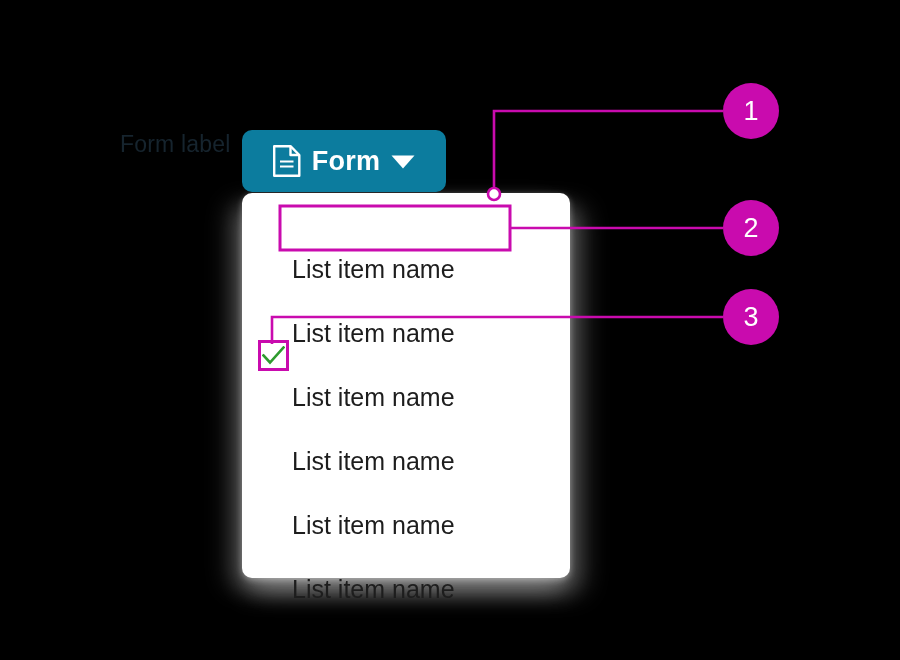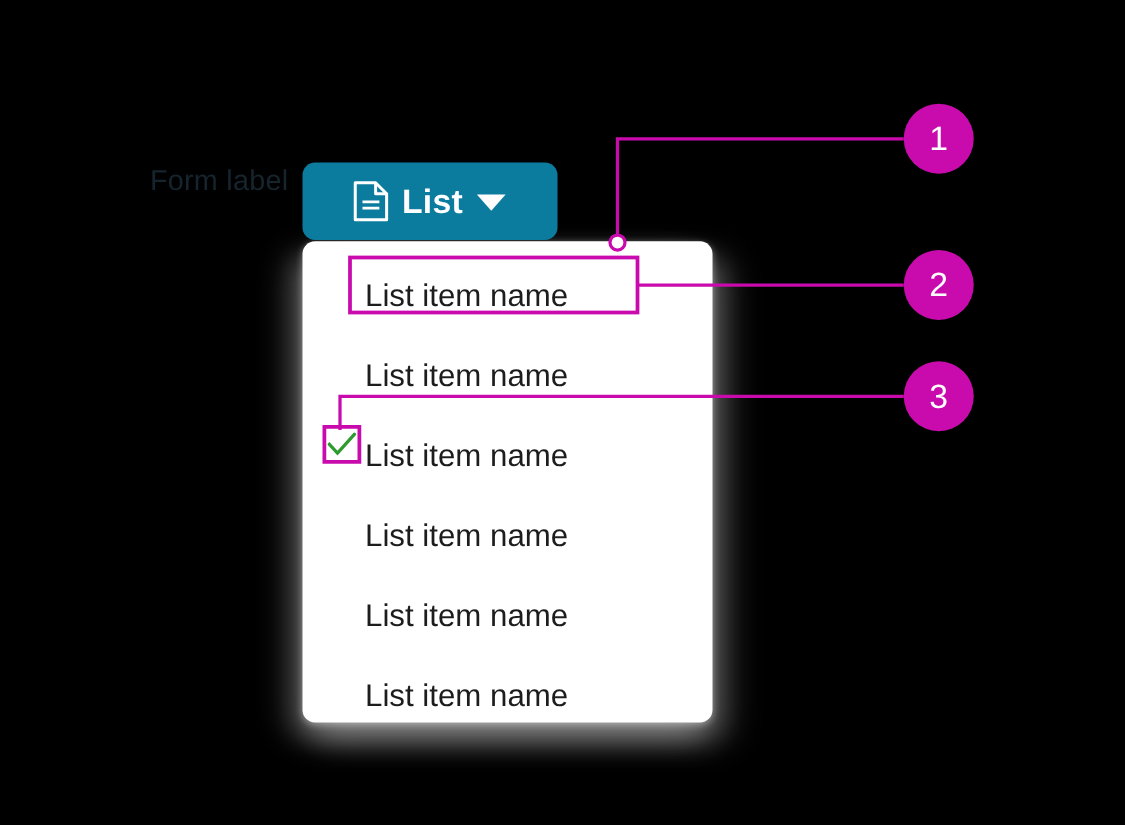--- a/index.html
+++ b/index.html
@@ -52,20 +52,21 @@
   }
   .list-item {
     position: absolute;
     left: 0;
     width: 100%;
     height: 64px;
     display: flex;
     align-items: center;
     box-sizing: border-box;
     padding-left: 50px;
+    margin-top: 32px;
   }
   .list-item-label {
     font-size: 25px;
     line-height: 30px;
     color: #1d1d1d;
     white-space: nowrap;
   }
   .list-item[data-row="0"] { top: 12px; }
   .list-item[data-row="1"] { top: 76px; }
   .list-item[data-row="2"] { top: 140px; }
@@ -181,21 +182,21 @@
       <path d="M1.5 9.5 L8 16.5 L21.5 1.5" fill="none" stroke="#2e9b2e" stroke-width="2.6" stroke-linecap="square" stroke-linejoin="miter"></path>
     </svg>
   </div>
 
   <button id="label-button">
     <svg id="doc-icon" width="30" height="34" viewBox="0 0 30 34" aria-hidden="true">
       <path d="M2.2 2.2 H18.5 L27.3 11.0 V31.8 H2.2 Z" fill="none" stroke="#ffffff" stroke-width="2.4" stroke-linejoin="round"></path>
       <path d="M18.5 2.2 V11.0 H27.3" fill="none" stroke="#ffffff" stroke-width="2.4" stroke-linejoin="round"></path>
       <path d="M8.0 17.5 H21.5 M8.0 22.5 H21.5" fill="none" stroke="#ffffff" stroke-width="2.2" stroke-linecap="butt"></path>
     </svg>
-    <span id="label-button-text">List</span>
+    <span id="label-button-text">Form</span>
     <svg id="caret-icon" width="26" height="17" viewBox="0 0 26 17" aria-hidden="true">
       <path d="M1.5 2.5 H24.5 L13 15.5 Z" fill="#ffffff"></path>
     </svg>
   </button>
 
   <svg id="annotations" viewBox="0 0 900 660">
 
     <g>
       <path d="M723 111 H494 V190" fill="none" stroke="#c90bae" stroke-width="2.6"></path>
       <circle cx="494" cy="194" r="6" fill="#ffffff" stroke="#c90bae" stroke-width="2.6"></circle>

